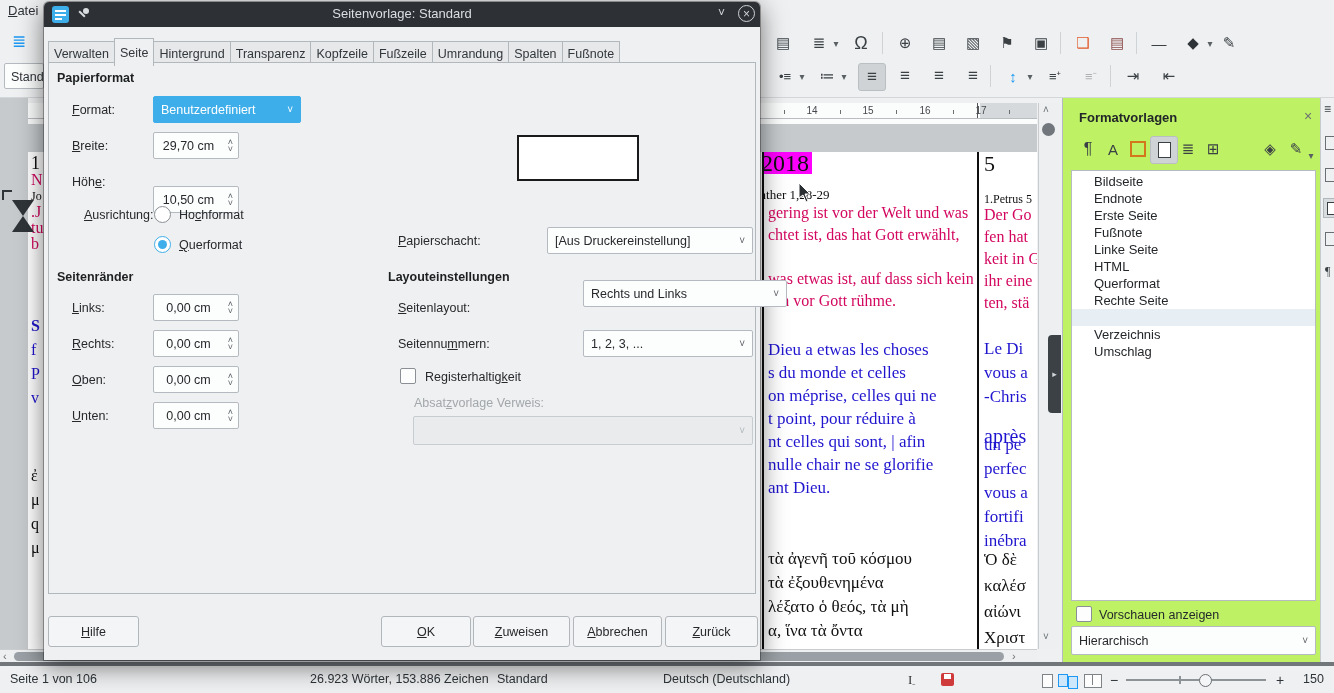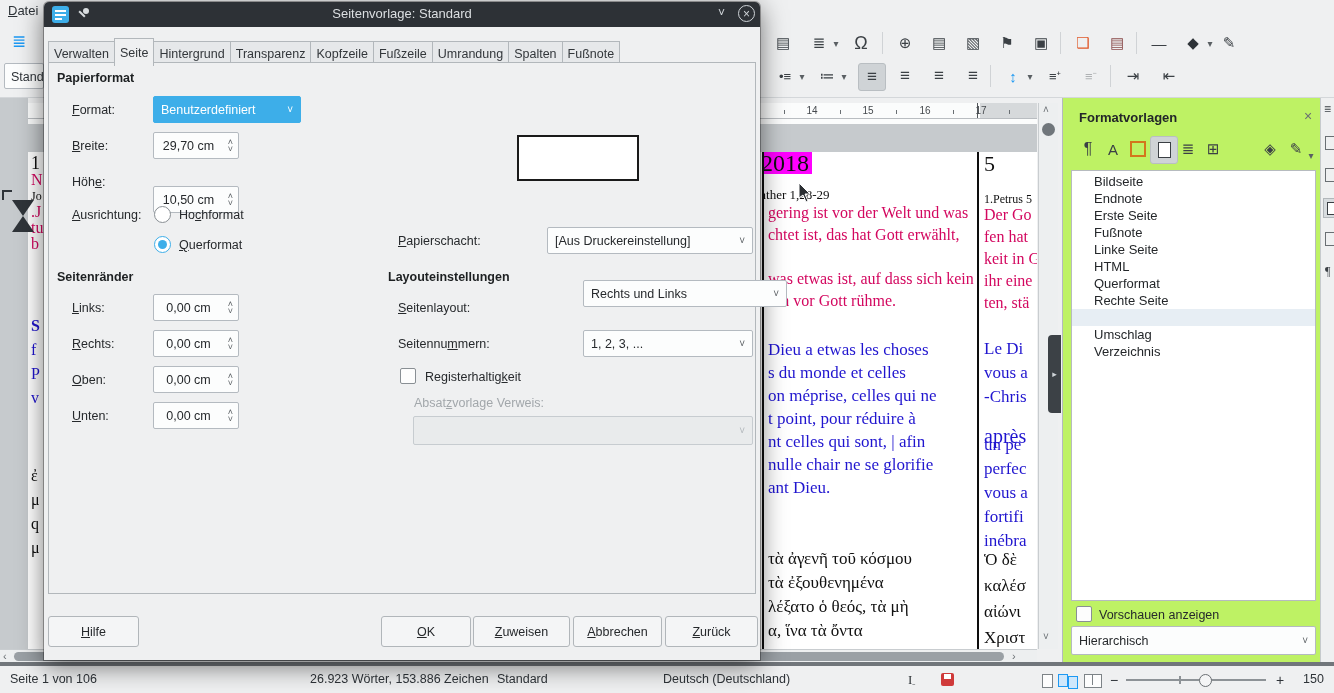--- a/index.html
+++ b/index.html
@@ -236,22 +236,22 @@
     <div class="abs" style="left:8px;top:72px;width:245px;height:431px;background:#ffffff;border:1px solid #b6bbbf;box-sizing:border-box;padding-top:2px">
       <div class="lst">Bildseite</div>
       <div class="lst">Endnote</div>
       <div class="lst">Erste Seite</div>
       <div class="lst">Fußnote</div>
       <div class="lst">Linke Seite</div>
       <div class="lst">HTML</div>
       <div class="lst">Querformat</div>
       <div class="lst">Rechte Seite</div>
       <div class="lst sel"></div>
+      <div class="lst">Verzeichnis</div>
       <div class="lst">Umschlag</div>
-      <div class="lst">Verzeichnis</div>
     </div>
     <div class="cb" style="left:13px;top:508px"></div>
     <div class="lbl" style="left:36px;top:510px">Vorschauen anzeigen</div>
     <div class="dd" style="left:8px;top:528px;width:245px;height:29px;box-sizing:border-box">
       <span>Hierarchisch</span>
       <span class="car">˅</span>
     </div>
   </div>
 
   <div class="abs" style="left:1320px;top:98px;width:14px;height:564px;background:#eff0f1;border-left:1px solid #c6cacd;box-sizing:border-box;overflow:hidden">
@@ -315,21 +315,21 @@
 
     <div class="lbl" style="left:28px;top:173px">Höh<u>e</u>:</div>
     <div class="spin" style="left:109px;top:184px;width:86px;height:27px;box-sizing:border-box">
       <span class="v">10,50 cm</span>
       <span class="ar">
           <span>˄</span>
           <span>˅</span>
         </span>
     </div>
 
-    <div class="lbl" style="left:28px;top:206px"><u>A</u>usrichtung:</div>
+    <div class="lbl" style="left:40px;top:206px"><u>A</u>usrichtung:</div>
     <div class="radio" style="left:110px;top:204px"></div>
     <div class="lbl" style="left:135px;top:206px">Ho<u>c</u>hformat</div>
     <div class="radio sel" style="left:110px;top:234px"></div>
     <div class="lbl" style="left:135px;top:236px"><u>Q</u>uerformat</div>
 
     <div class="lbl" style="left:354px;top:232px"><u>P</u>apierschacht:</div>
     <div class="dd" style="left:503px;top:225px;width:206px;height:27px;box-sizing:border-box">
       <span>[Aus Druckereinstellung]</span>
       <span class="car">˅</span>
     </div>

